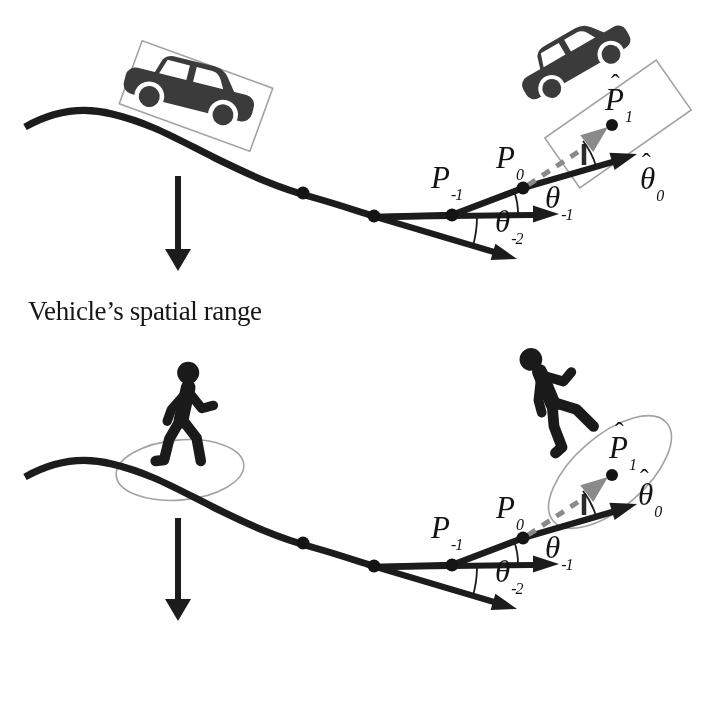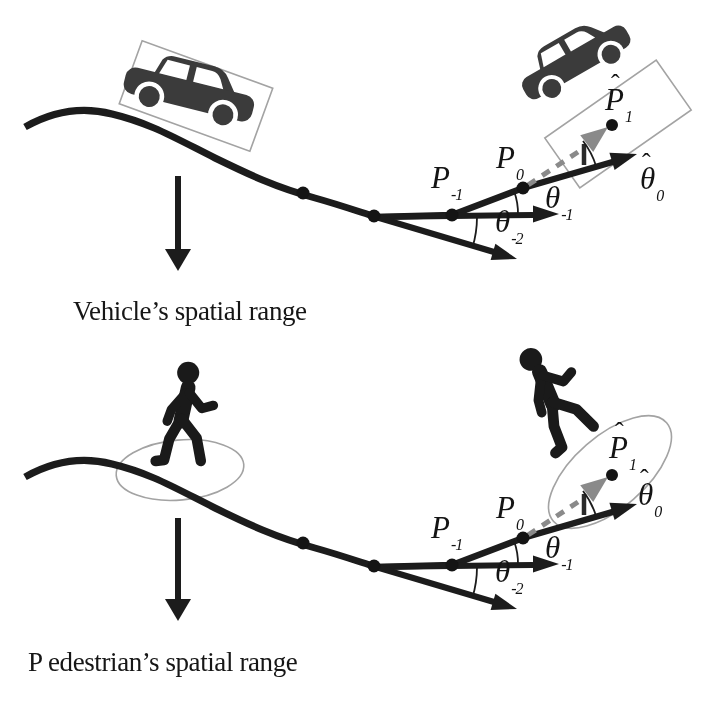--- a/index.html
+++ b/index.html
@@ -1,20 +1,20 @@
 <!DOCTYPE html>
 <html><head>
 <meta charset="utf-8">
 <style>
   html,body{margin:0;padding:0;background:#ffffff;}
   .canvas{position:relative;width:720px;height:711px;background:#ffffff;overflow:hidden;
           font-family:"Liberation Serif","DejaVu Serif",serif;}
   .canvas svg{position:absolute;left:0;top:0;}
   .caption{position:absolute;font-size:27px;letter-spacing:-0.4px;color:#161616;line-height:1.1;white-space:nowrap;}
-  .cap-vehicle{left:28px;top:297px;margin-left:45px;}
+  .cap-vehicle{left:28px;top:297px;}
   .cap-pedestrian{left:28px;top:648px;}
   .mlabel{position:absolute;line-height:1;font-style:italic;color:#141414;white-space:nowrap;}
   .mbase{font-size:31px;}
   .msub{font-size:16px;display:inline-block;transform:translateY(12px);margin-left:1px;letter-spacing:-1px;}
   .mhat{position:absolute;top:-13px;font-size:26px;font-style:normal;color:#141414;line-height:1;}
 </style>
 </head>
 <body>
 
 <div class="canvas">
@@ -126,15 +126,14 @@
 <div class="mlabel" style="left:640px;top:163px"><span class="mhat" style="left:2px">ˆ</span><span class="mbase">θ</span><span class="msub">0</span></div>
 
 <div class="mlabel" style="left:431px;top:512px"><span class="mbase">P</span><span class="msub">-1</span></div>
 <div class="mlabel" style="left:496px;top:492px"><span class="mbase">P</span><span class="msub">0</span></div>
 <div class="mlabel" style="left:609px;top:432px"><span class="mhat" style="left:6px">ˆ</span><span class="mbase">P</span><span class="msub">1</span></div>
 <div class="mlabel" style="left:545px;top:532px"><span class="mbase">θ</span><span class="msub">-1</span></div>
 <div class="mlabel" style="left:495px;top:556px"><span class="mbase">θ</span><span class="msub">-2</span></div>
 <div class="mlabel" style="left:638px;top:479px"><span class="mhat" style="left:2px">ˆ</span><span class="mbase">θ</span><span class="msub">0</span></div>
 
 <div class="caption cap-vehicle">Vehicle’s spatial range</div>
-<div class="caption cap-pedestrian">P edestrian’s spatial range</div>
 
 </div>
 
 </body></html>

